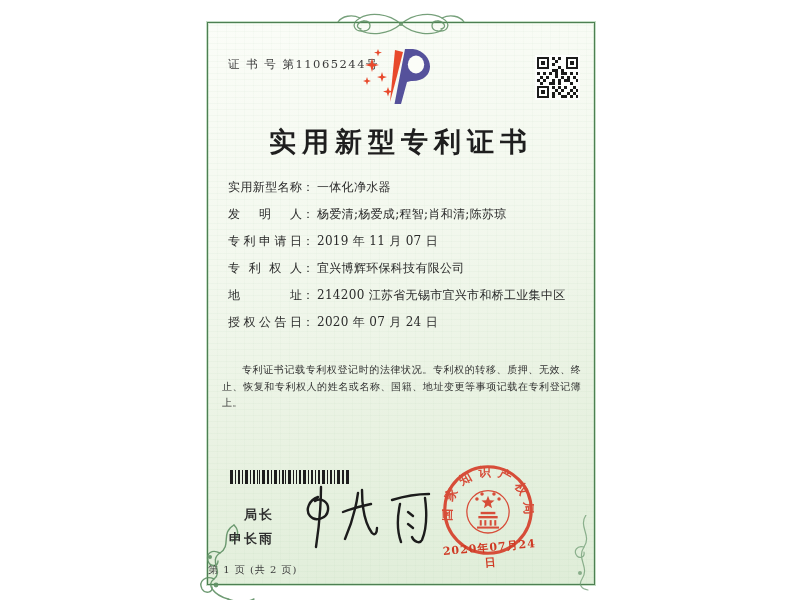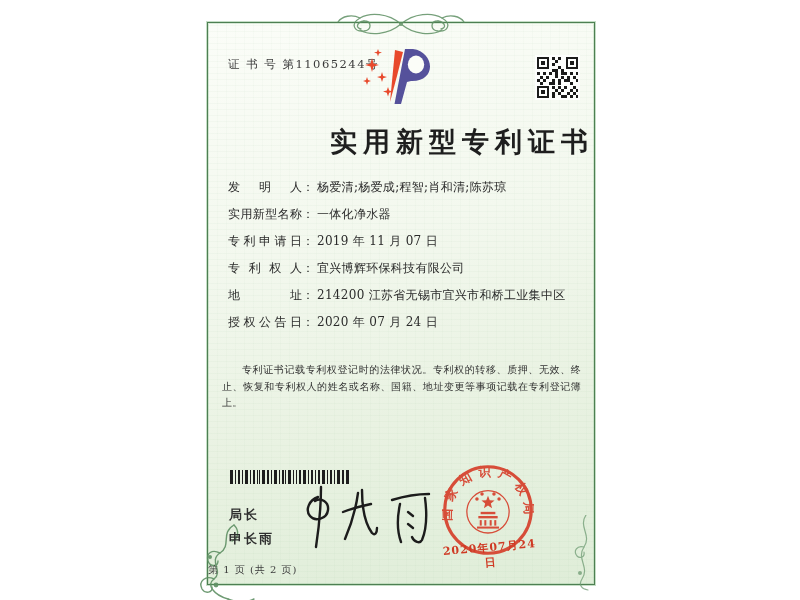--- a/index.html
+++ b/index.html
@@ -18,21 +18,21 @@
       repeating-linear-gradient(90deg, rgba(110,165,115,.03) 0 1px, rgba(0,0,0,0) 1px 9px),
       linear-gradient(168deg,#fbfdf8 0%,#f3f8ee 38%,#e9f2e2 68%,#dfedd8 100%);
     color:#242424;
   }
   .cert-no{
     position:absolute;left:20px;top:34px;font-size:11.5px;letter-spacing:1.5px;color:#3a3a3a;
   }
   .logo{position:absolute;left:150px;top:22px;}
   .qr{position:absolute;left:327px;top:32px;}
   .title{
-    position:absolute;left:0;top:101px;width:100%;margin:0;text-align:right;
+    position:absolute;left:0;top:101px;width:100%;margin:0;text-align:center;
     font-size:27px;font-weight:bold;letter-spacing:6px;color:#1e1e1e;
   }
   .fields{position:absolute;left:20px;top:158px;width:352px;font-size:12px;color:#2b2b2b;}
   .frow{height:12px;line-height:12px;margin-bottom:15px;white-space:nowrap;}
   .flabel{
     display:inline-block;width:74px;vertical-align:top;
     text-align:justify;text-align-last:justify;letter-spacing:0;
   }
   .flabel2{display:inline-block;width:66px;vertical-align:top;text-align:justify;text-align-last:justify;}
   .fcolon{display:inline-block;margin-right:3px;}
@@ -40,21 +40,21 @@
   .pair2{position:absolute;left:193px;top:0;}
   .frow.last{position:relative;}
   .body-text{
     position:absolute;left:14px;top:339px;width:359px;
     font-size:10px;line-height:16.5px;text-align:justify;color:#333;
     letter-spacing:.2px;
   }
   .body-text p{margin:0;text-indent:2em;}
   .barcode{position:absolute;left:22px;top:447px;}
   .sig-block{position:absolute;left:21px;top:483px;font-size:13px;font-weight:600;color:#2e2e2e;}
-  .sig-block div{margin-bottom:6px;letter-spacing:2px;}
+  .sig-block div{margin-bottom:6px;letter-spacing:2px;text-align:right;}
   .signature{position:absolute;left:88px;top:458px;}
   .seal{position:absolute;left:234px;top:441px;opacity:.92;}
   .seal-date{
     position:absolute;left:230px;top:517px;width:104px;text-align:center;
     color:#cf3a24;font-size:11px;font-weight:bold;letter-spacing:1px;
     transform:rotate(-5deg);
   }
   .footer{
     position:absolute;left:0;top:540px;width:100%;text-align:left;
     font-size:10px;color:#3c3c3c;letter-spacing:1px;
@@ -173,24 +173,24 @@
           <rect x="26" y="40" width="6" height="3"></rect>
           <rect x="35" y="40" width="3" height="3"></rect>
           <rect x="41" y="40" width="2" height="3"></rect>
       </g>
     </svg>
 
     <h1 class="title">实用新型专利证书</h1>
 
     <div class="fields">
       <div class="frow">
+        <span class="flabel">实用新型名称</span><span class="fcolon">：</span><span class="fval">一体化净水器</span>
+      </div>
+      <div class="frow">
         <span class="flabel">发明人</span><span class="fcolon">：</span><span class="fval">杨爱清;杨爱成;程智;肖和清;陈苏琼</span>
-      </div>
-      <div class="frow">
-        <span class="flabel">实用新型名称</span><span class="fcolon">：</span><span class="fval">一体化净水器</span>
       </div>
       <div class="frow">
         <span class="flabel">专利申请日</span><span class="fcolon">：</span><span class="fval">2019 年 11 月 07 日</span>
       </div>
       <div class="frow">
         <span class="flabel">专利权人</span><span class="fcolon">：</span><span class="fval">宜兴博辉环保科技有限公司</span>
       </div>
       <div class="frow">
         <span class="flabel">地址</span><span class="fcolon">：</span><span class="fval">214200 江苏省无锡市宜兴市和桥工业集中区</span>
       </div>

